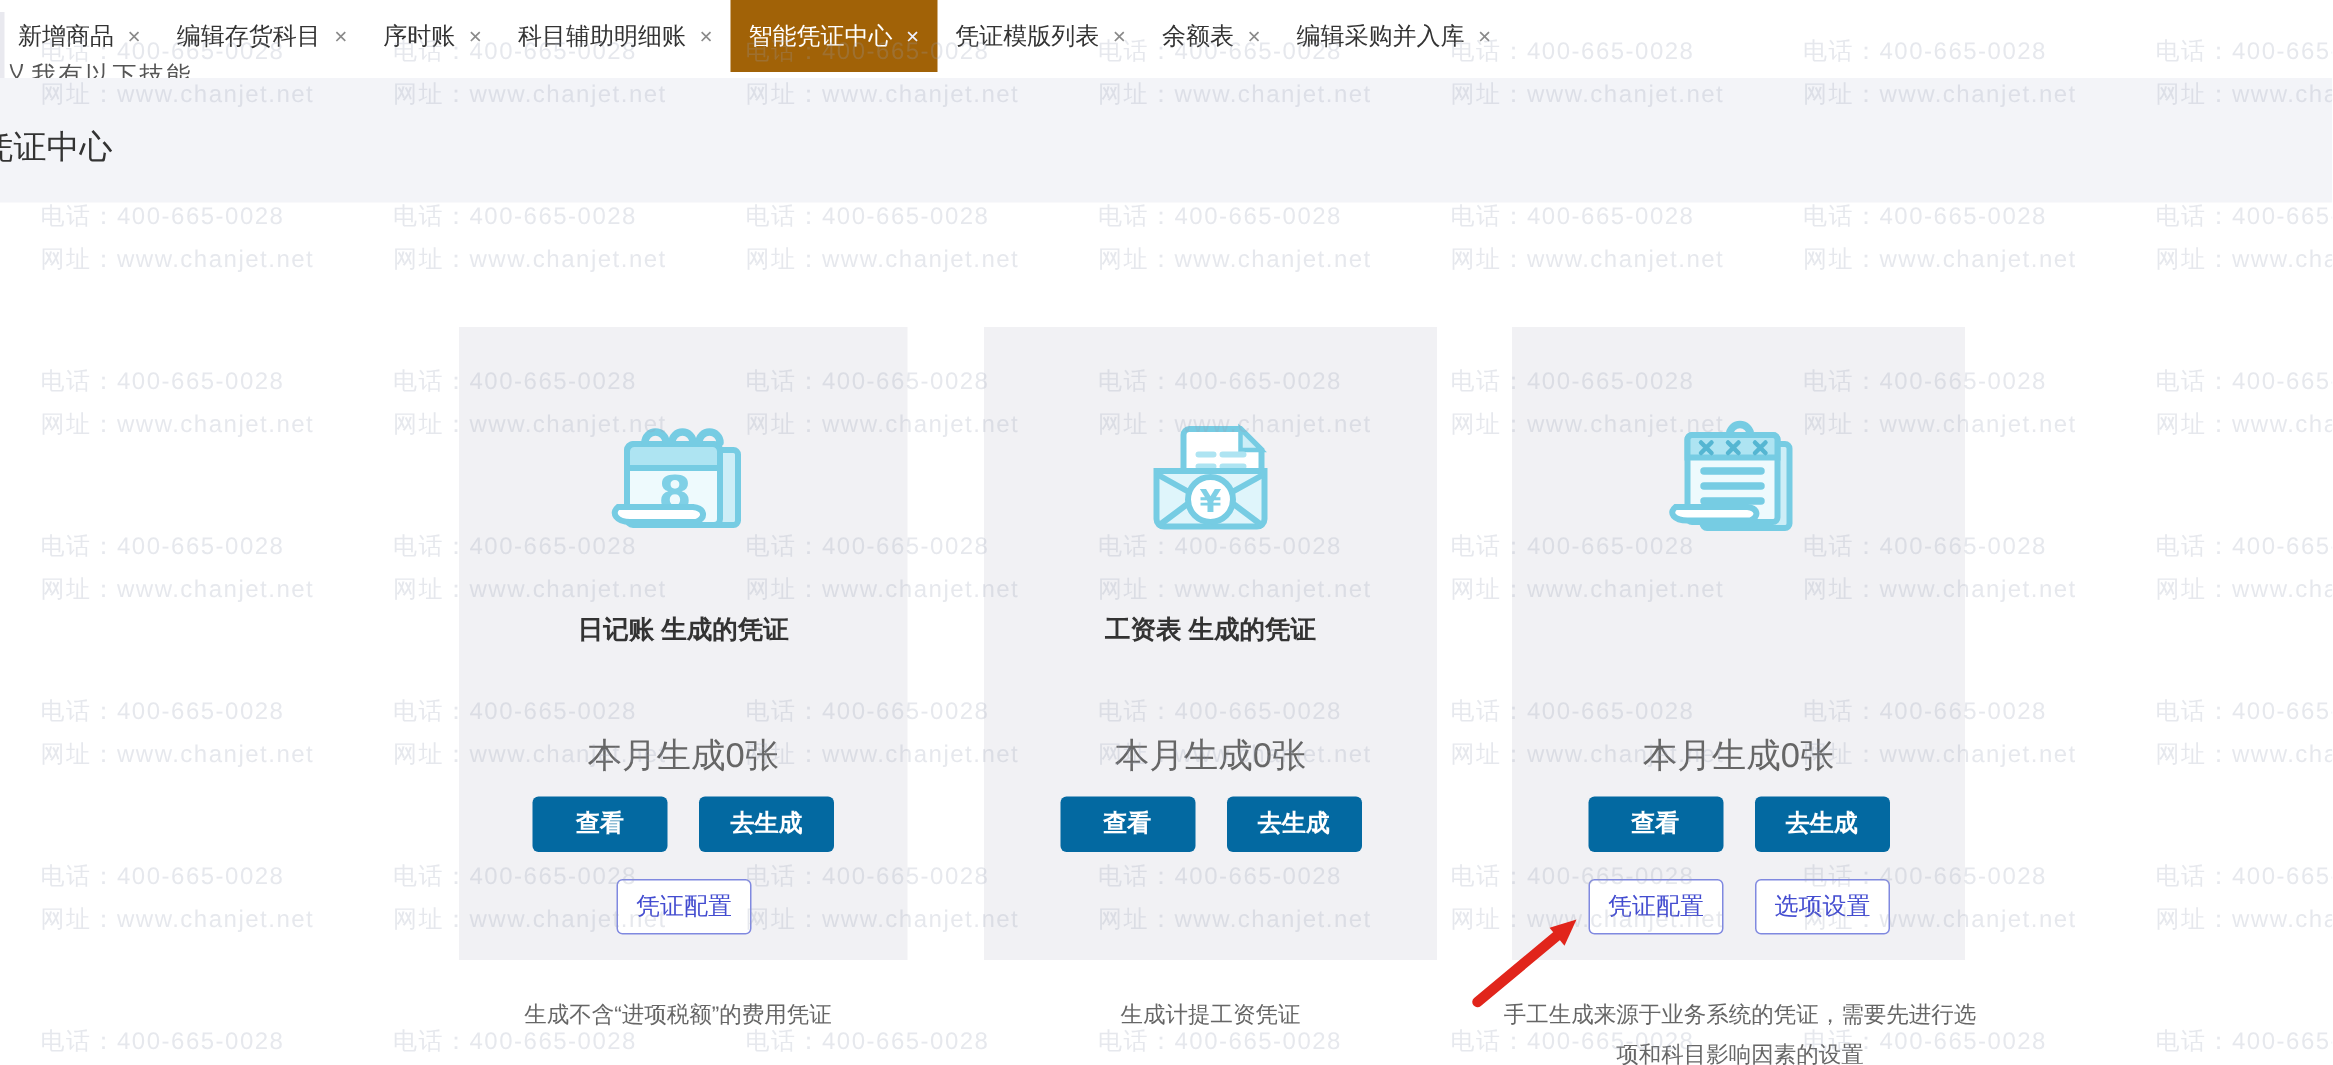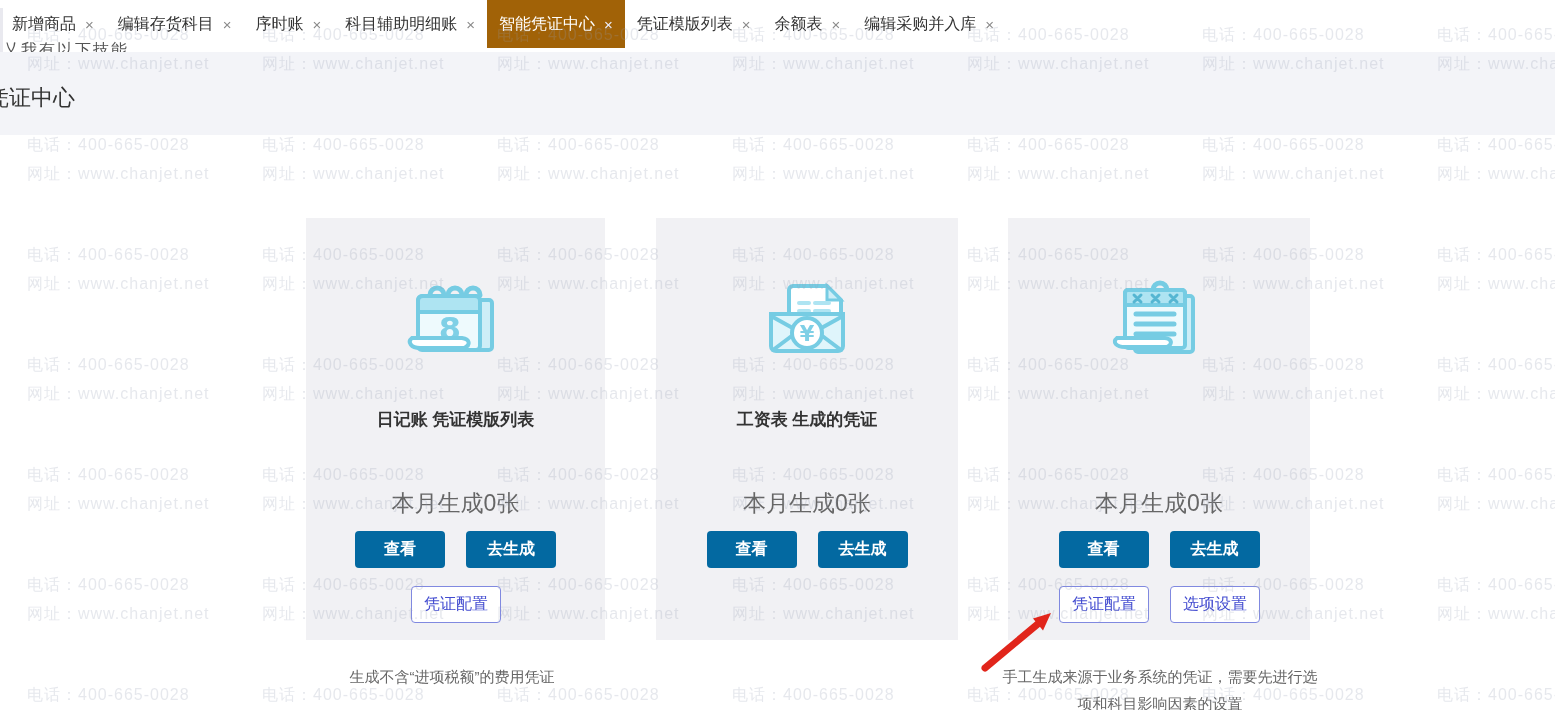--- a/index.html
+++ b/index.html
@@ -88,21 +88,21 @@
     <div class="card-icon">
       <svg width="104" height="84" viewBox="0 0 100 84">
         <rect x="68" y="24" width="18" height="50" rx="3" fill="#cdeef7" stroke="#76cce3" stroke-width="4"></rect>
         <rect x="12" y="20" width="62" height="54" rx="4" fill="#eefafd" stroke="#76cce3" stroke-width="4"></rect>
         <path d="M12 25 a5 5 0 0 1 5 -5 h52 a5 5 0 0 1 5 5 v11 H12 z" fill="#aee4f2" stroke="#76cce3" stroke-width="4"></path>
         <path d="M24 19 a7 7 0 0 1 14 0 M42 19 a7 7 0 0 1 14 0 M60 19 a7 7 0 0 1 14 0" fill="none" stroke="#76cce3" stroke-width="5" stroke-linecap="round"></path>
         <text x="44" y="64" text-anchor="middle" font-size="32" font-weight="bold" fill="#7fd0e6" font-family="'DejaVu Sans',sans-serif">8</text>
         <path d="M6 62 h50 c8 1 9 7 2 10 H14 c-9 0 -13 -6 -8 -10 z" fill="#ffffff" stroke="#76cce3" stroke-width="4"></path>
       </svg>
     </div>
-    <div class="card-title">日记账 凭证模版列表</div>
+    <div class="card-title">日记账 生成的凭证</div>
     <div class="card-count">本月生成0张</div>
     <div class="btn-row1">
       <button class="btn primary">查看</button>
       <button class="btn primary">去生成</button>
     </div>
     <div class="btn-row2">
       <button class="btn outline">凭证配置</button>
     </div>
   </div>
   <div class="caption" style="left:292px;width:320px;">生成不含“进项税额”的费用凭证</div>
@@ -120,20 +120,21 @@
         <text x="50" y="65" text-anchor="middle" font-size="21" font-weight="bold" fill="#7fd0e6" font-family="'DejaVu Sans',sans-serif">¥</text>
       </svg>
     </div>
     <div class="card-title">工资表 生成的凭证</div>
     <div class="card-count">本月生成0张</div>
     <div class="btn-row1">
       <button class="btn primary">查看</button>
       <button class="btn primary">去生成</button>
     </div>
   </div>
+  <div class="caption" style="left:647px;width:320px;">生成计提工资凭证</div>
 
   <div class="card" style="left:1008px;width:302px;">
     <div class="card-icon">
       <svg width="104" height="84" viewBox="0 0 100 84">
         <rect x="26" y="20" width="58" height="56" rx="3" fill="#cdeef7" stroke="#76cce3" stroke-width="4"></rect>
         <path d="M44 14 a7 7 0 0 1 14 0" fill="none" stroke="#76cce3" stroke-width="5" stroke-linecap="round"></path>
         <rect x="16" y="14" width="60" height="58" rx="3" fill="#eefafd" stroke="#76cce3" stroke-width="4"></rect>
         <path d="M16 17 a3 3 0 0 1 3 -3 h54 a3 3 0 0 1 3 3 v12 H16 z" fill="#aee4f2" stroke="#76cce3" stroke-width="4"></path>
         <path d="M25 19 l7 7 M32 19 l-7 7 M43 19 l7 7 M50 19 l-7 7 M61 19 l7 7 M68 19 l-7 7" stroke="#55b6d2" stroke-width="3" stroke-linecap="round"></path>
         <path d="M27 38 h38 M27 48 h38 M27 58 h38" stroke="#76cce3" stroke-width="5" stroke-linecap="round"></path>

